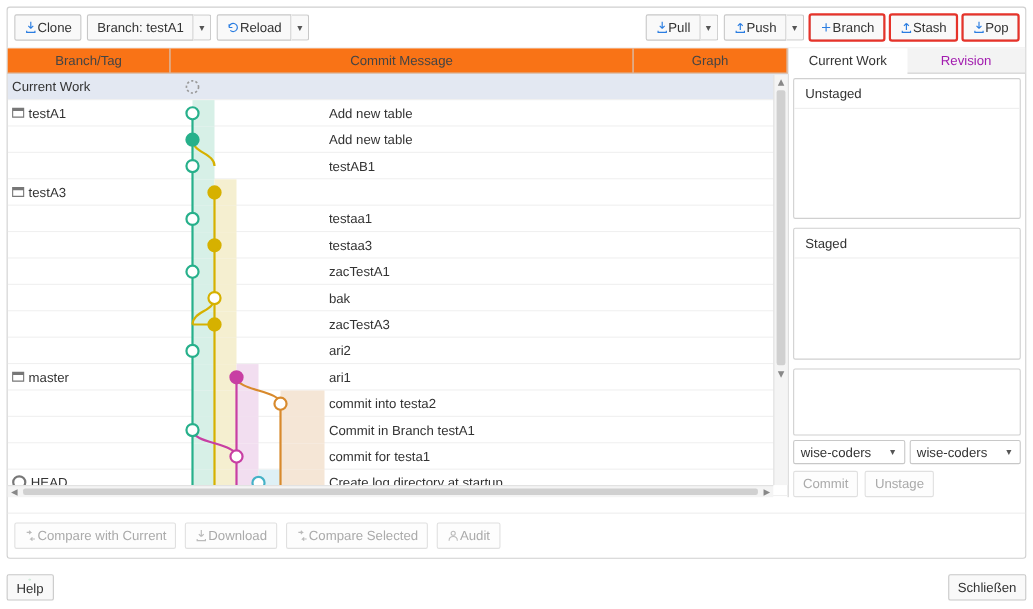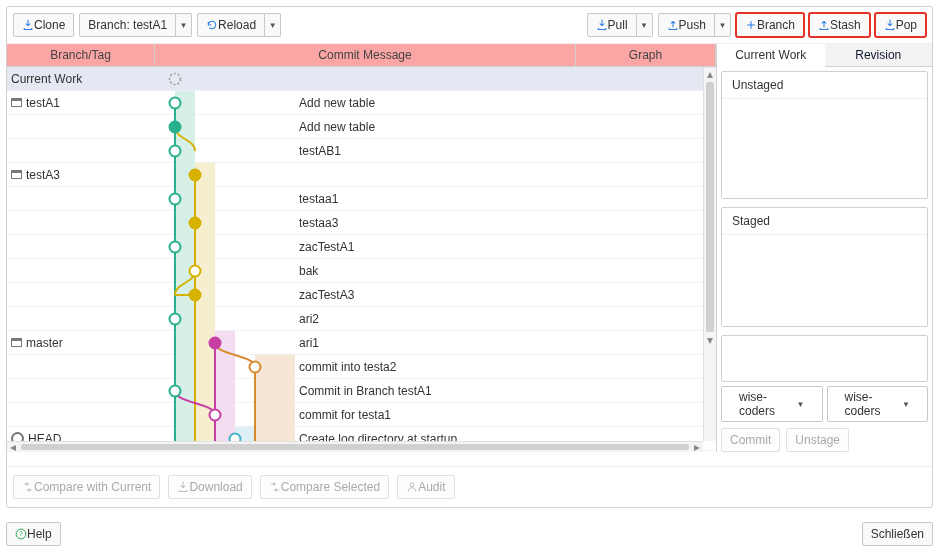--- a/index.html
+++ b/index.html
@@ -9,51 +9,51 @@
  .btn { border:1px solid #c8c8c8; border-radius:2px; background:#f9f9f9; padding:3px 8px; display:inline-flex; align-items:center; gap:0; cursor:pointer; height:24px;}
  .btn.disabled { color:#aaa; border-color:#e0e0e0; background:#fdfdfd; }
  .btn.highlight { outline:2px solid #e6332a; outline-offset:-1px;}
  .btngrp { display:inline-flex; }
  .btngrp .btn:first-child { border-top-right-radius:0;border-bottom-right-radius:0;}
  .btngrp .arrowbtn { border:1px solid #c8c8c8;border-radius:0 2px 2px 0;background:#f9f9f9;width:16px;display:flex;align-items:center;justify-content:center;border-left:none;cursor:pointer;}
  .spacer { flex:1; }
  svg.ic { width:12px; height:12px; }
  .content { display:flex; height:408px; }
  .history { flex:1; display:flex; flex-direction:column; position:relative;}
- .headrow { display:flex; border-bottom:1px solid #d0d0d0; background:#fca5a5;justify-content:center;}
+ .headrow { display:flex; border-bottom:1px solid #d0d0d0; background:#f97316;justify-content:center;}
  .headcell { border-right:1px solid #d0d0d0; padding:4px 0; text-align:center; color:#444;}
  .hc1{width:148px;} .hc2{width:140px;} .hc3{flex:1;}
  .rows { flex:1; position:relative; overflow:hidden;}
  .row { display:flex; height:24px; align-items:center; border-bottom:1px solid #f0f0f0;}
  .row.sel { background:#e3e8f2;}
  .c1 { width:148px; padding-left:4px; display:flex; align-items:center; gap:4px;}
  .c2 { width:140px; position:relative; height:24px;}
  .c3 { flex:1; padding-left:4px;}
  .rowbg { position:absolute; top:0; bottom:0;}
  .graphsvg { position:absolute; top:0; left:0; pointer-events:none;}
  .scroll-v { position:absolute; right:0; top:24px; bottom:11px; width:13px; background:#f4f4f4; border-left:1px solid #e0e0e0;}
  .scroll-v .up,.scroll-v .down{height:12px;display:flex;align-items:center;justify-content:center;color:#888;}
  .scroll-v .thumb{background:#d0d0d0;border-radius:2px;margin:2px;height:250px;}
  .scroll-h { position:absolute; left:0; right:13px; bottom:0; height:11px; background:#f4f4f4; border-top:1px solid #e0e0e0; display:flex;}
  .scroll-h .lt,.scroll-h .rt{width:12px;display:flex;align-items:center;justify-content:center;color:#888;}
  .scroll-h .thumb{flex:1;background:#d0d0d0;border-radius:2px;margin:2px;}
  .right { width:216px; border-left:1px solid #d0d0d0; display:flex; flex-direction:column;}
  .tabs { display:flex; }
- .tab { flex:1; text-align:center; padding:4px 0; border-bottom:1px solid #d0d0d0; background:#f3f3f3; color:#0f172a; cursor:pointer;}
+ .tab { flex:1; text-align:center; padding:4px 0; border-bottom:1px solid #d0d0d0; background:#f3f3f3; color:#a21caf; cursor:pointer;}
  .tab.active{ background:#fff; border-bottom:1px solid #fff; color:#333;}
  .box { border:1px solid #d0d0d0; margin:4px; border-radius:2px;}
  .box .hdr{ padding:6px 10px; border-bottom:1px solid #eee;}
  .unstaged{height:128px;} .staged{height:120px;}
  .stagebtn-row{padding:0 4px;}
  .msgbox{flex:1;margin:4px;min-height:26px;}
  .combos{display:flex;gap:4px;padding:0 4px;}
- .combos .sel{flex:1;border:1px solid #c8c8c8;border-radius:2px;padding:3px 17px;display:flex;align-items:center;justify-content:space-between;}
+ .combos .sel{flex:1;border:1px solid #c8c8c8;border-radius:2px;padding:3px 6px;display:flex;align-items:center;justify-content:space-between;}
  .finrow{display:flex;gap:6px;padding:6px 4px 0 4px;}
  .footbar{display:flex;gap:8px;padding:8px 6px;border-top:1px solid #eee;position:absolute;left:0;right:0;bottom:0;}
- .bottom-help{position:absolute;left:6px;bottom:8px;}
+ .bottom-help{position:absolute;left:6px;bottom:8px;flex-direction:column;}
  .bottom-close{position:absolute;right:6px;bottom:8px;}
  .arrow-down{font-size:8px;color:#555;}
  .mon{display:inline-block;width:11px;height:9px;border:1px solid #777;border-top:3px solid #777;}
  .ghicon{width:13px;height:13px;border-radius:50%;border:2px solid #777;display:inline-block;}
 </style>
 </head>
 <body>
 
 <div class="panel">
 

